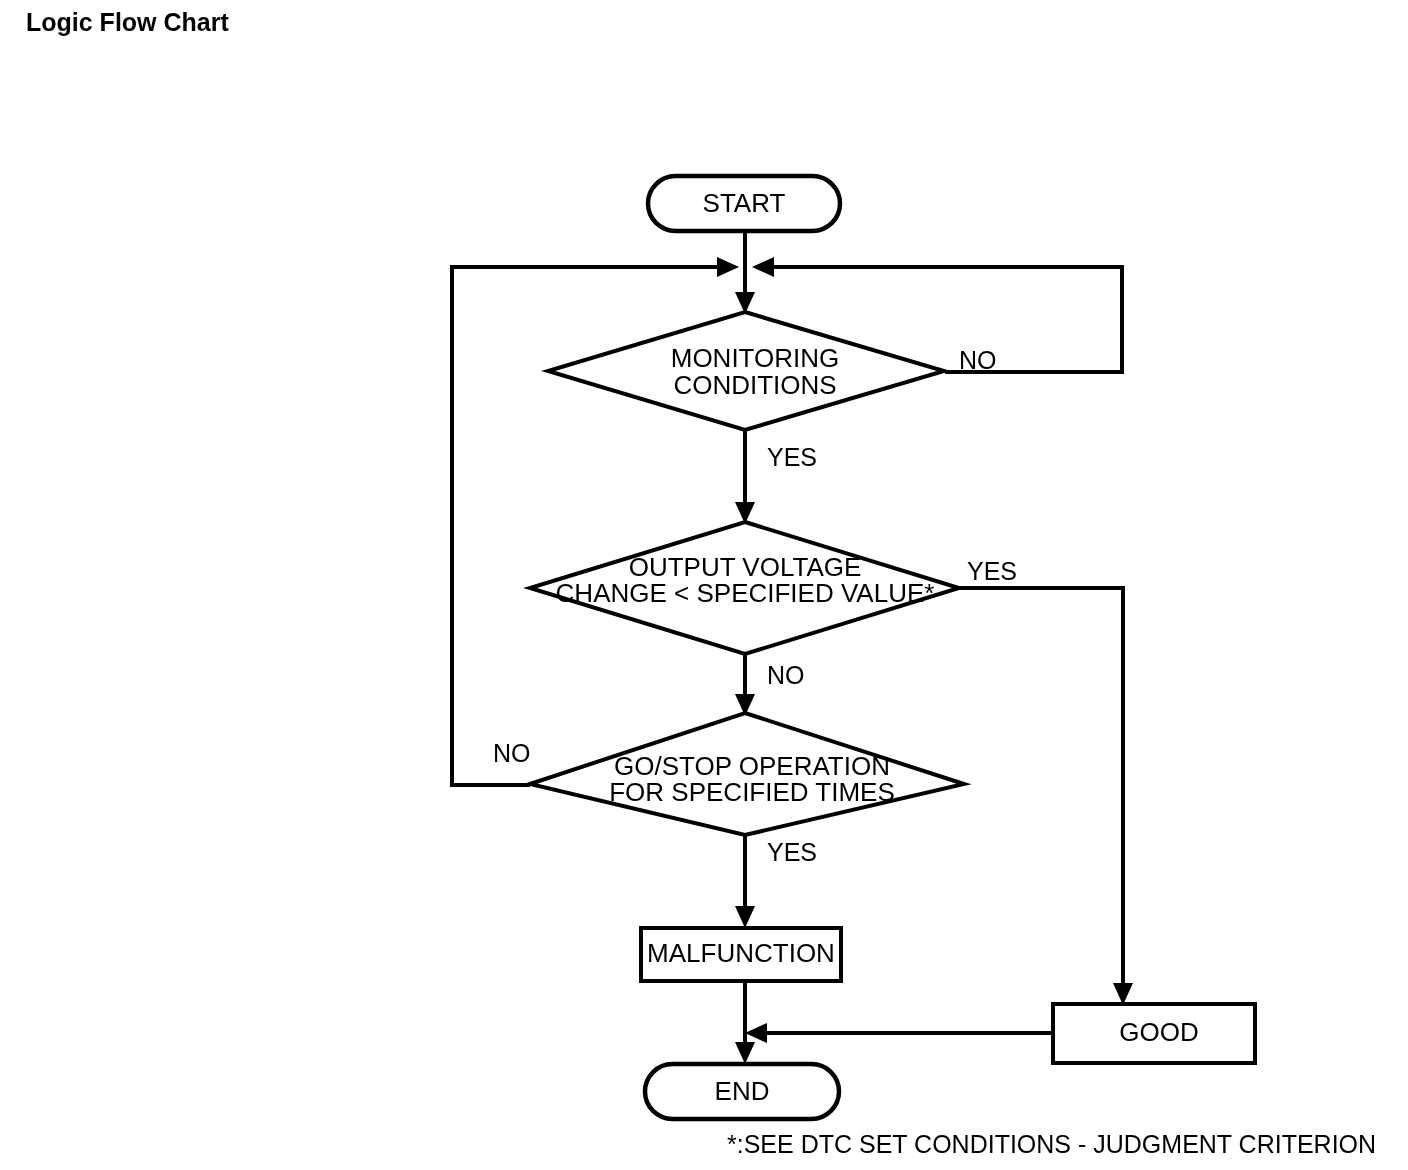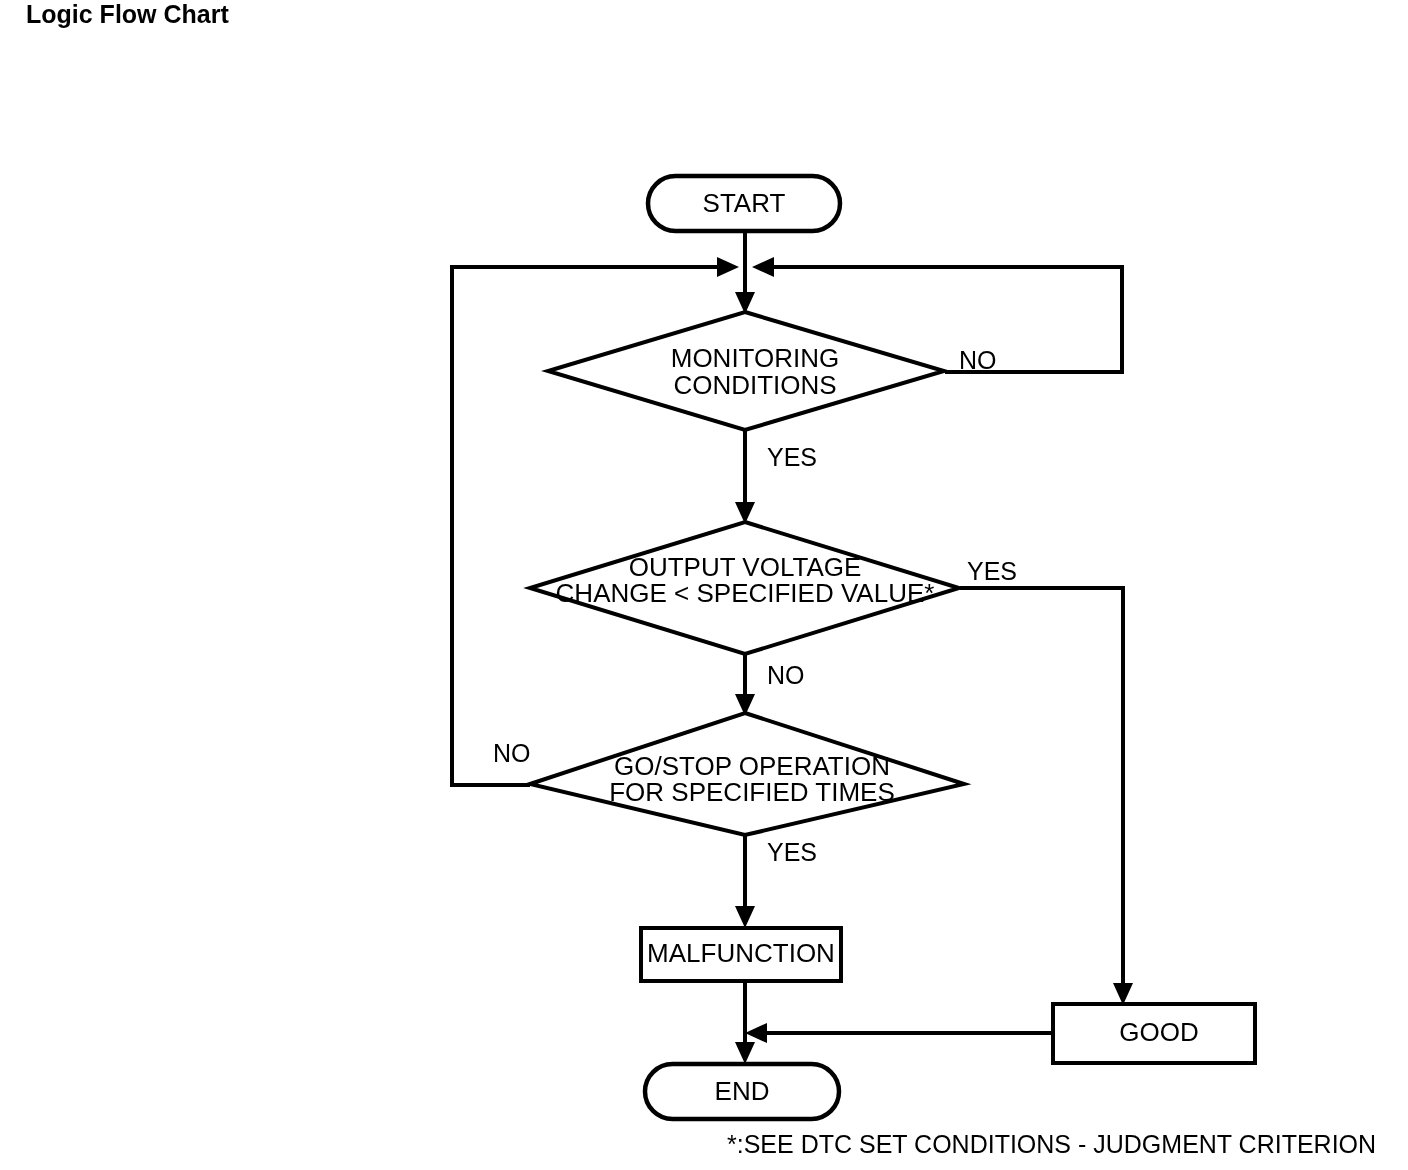--- a/index.html
+++ b/index.html
@@ -10,21 +10,21 @@
   body {
     width: 1408px;
     height: 1170px;
     position: relative;
     font-family: "Liberation Sans", sans-serif;
     overflow: hidden;
   }
   #page-title {
     position: absolute;
     left: 26px;
-    top: 0;
+    top: 8px;
     font-size: 25px;
     font-weight: bold;
     color: #000000;
     letter-spacing: 0px;
     white-space: nowrap;
   }
   #flow-canvas {
     position: absolute;
     left: 0;
     top: 0;

